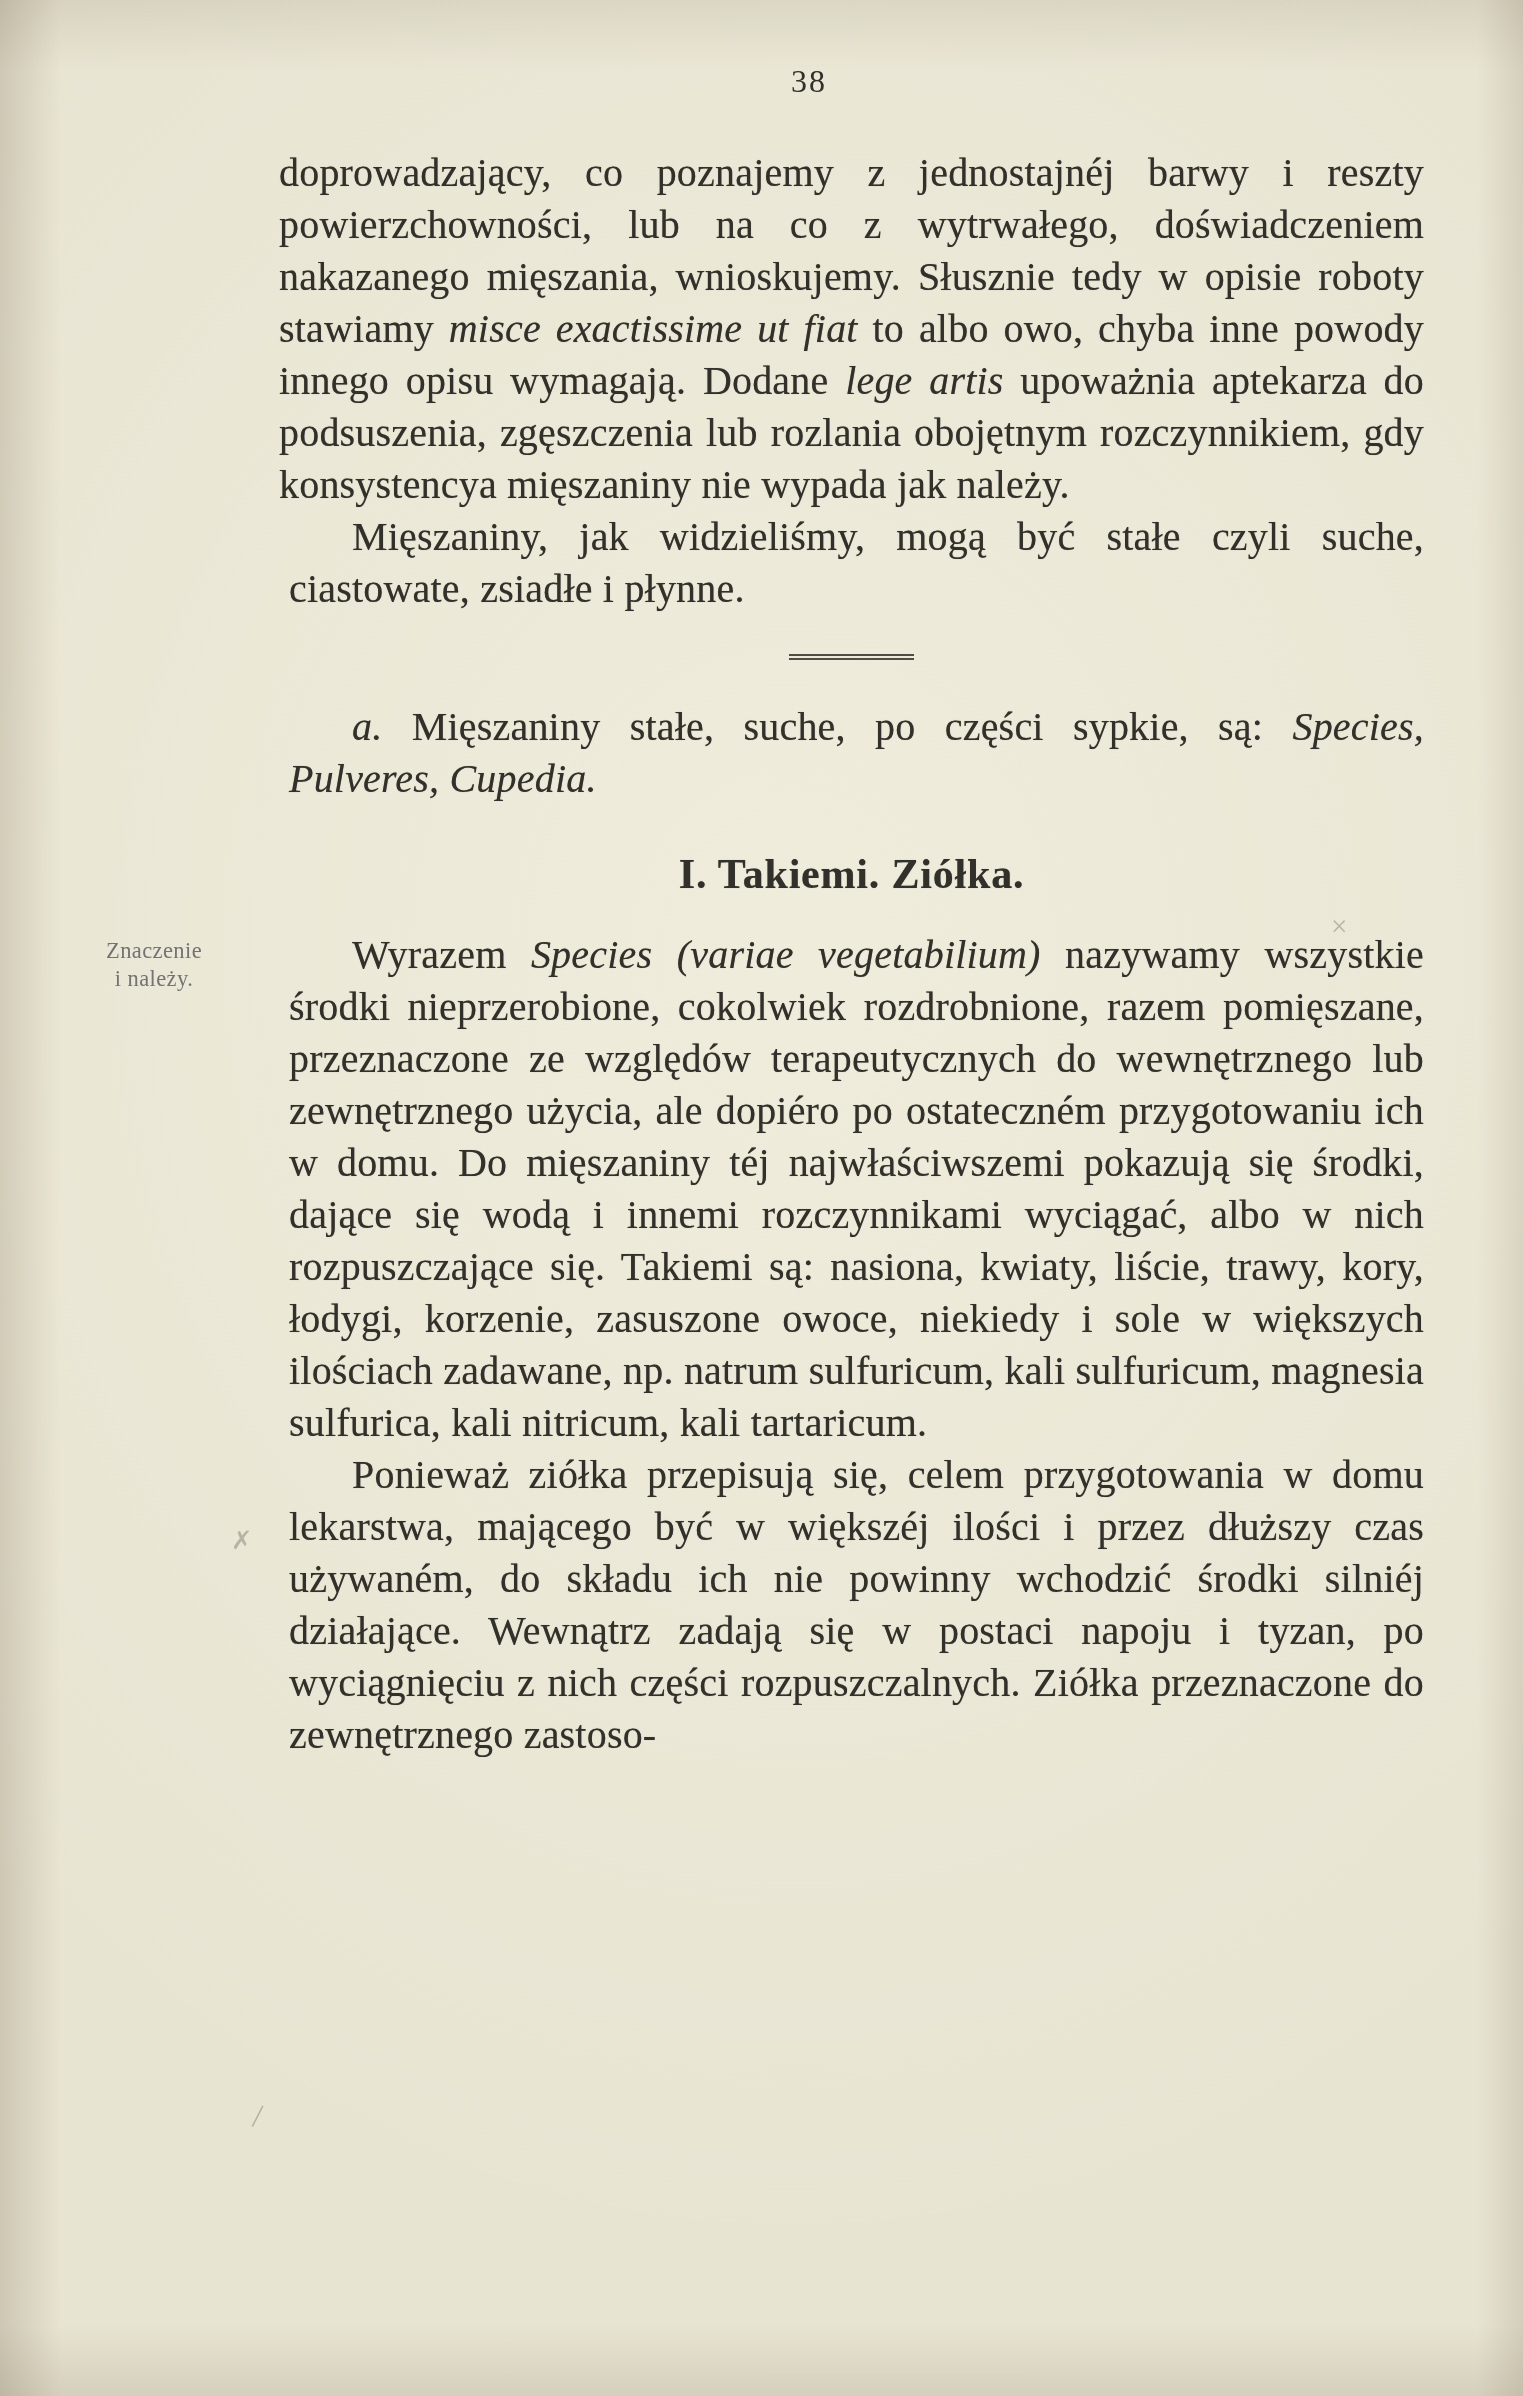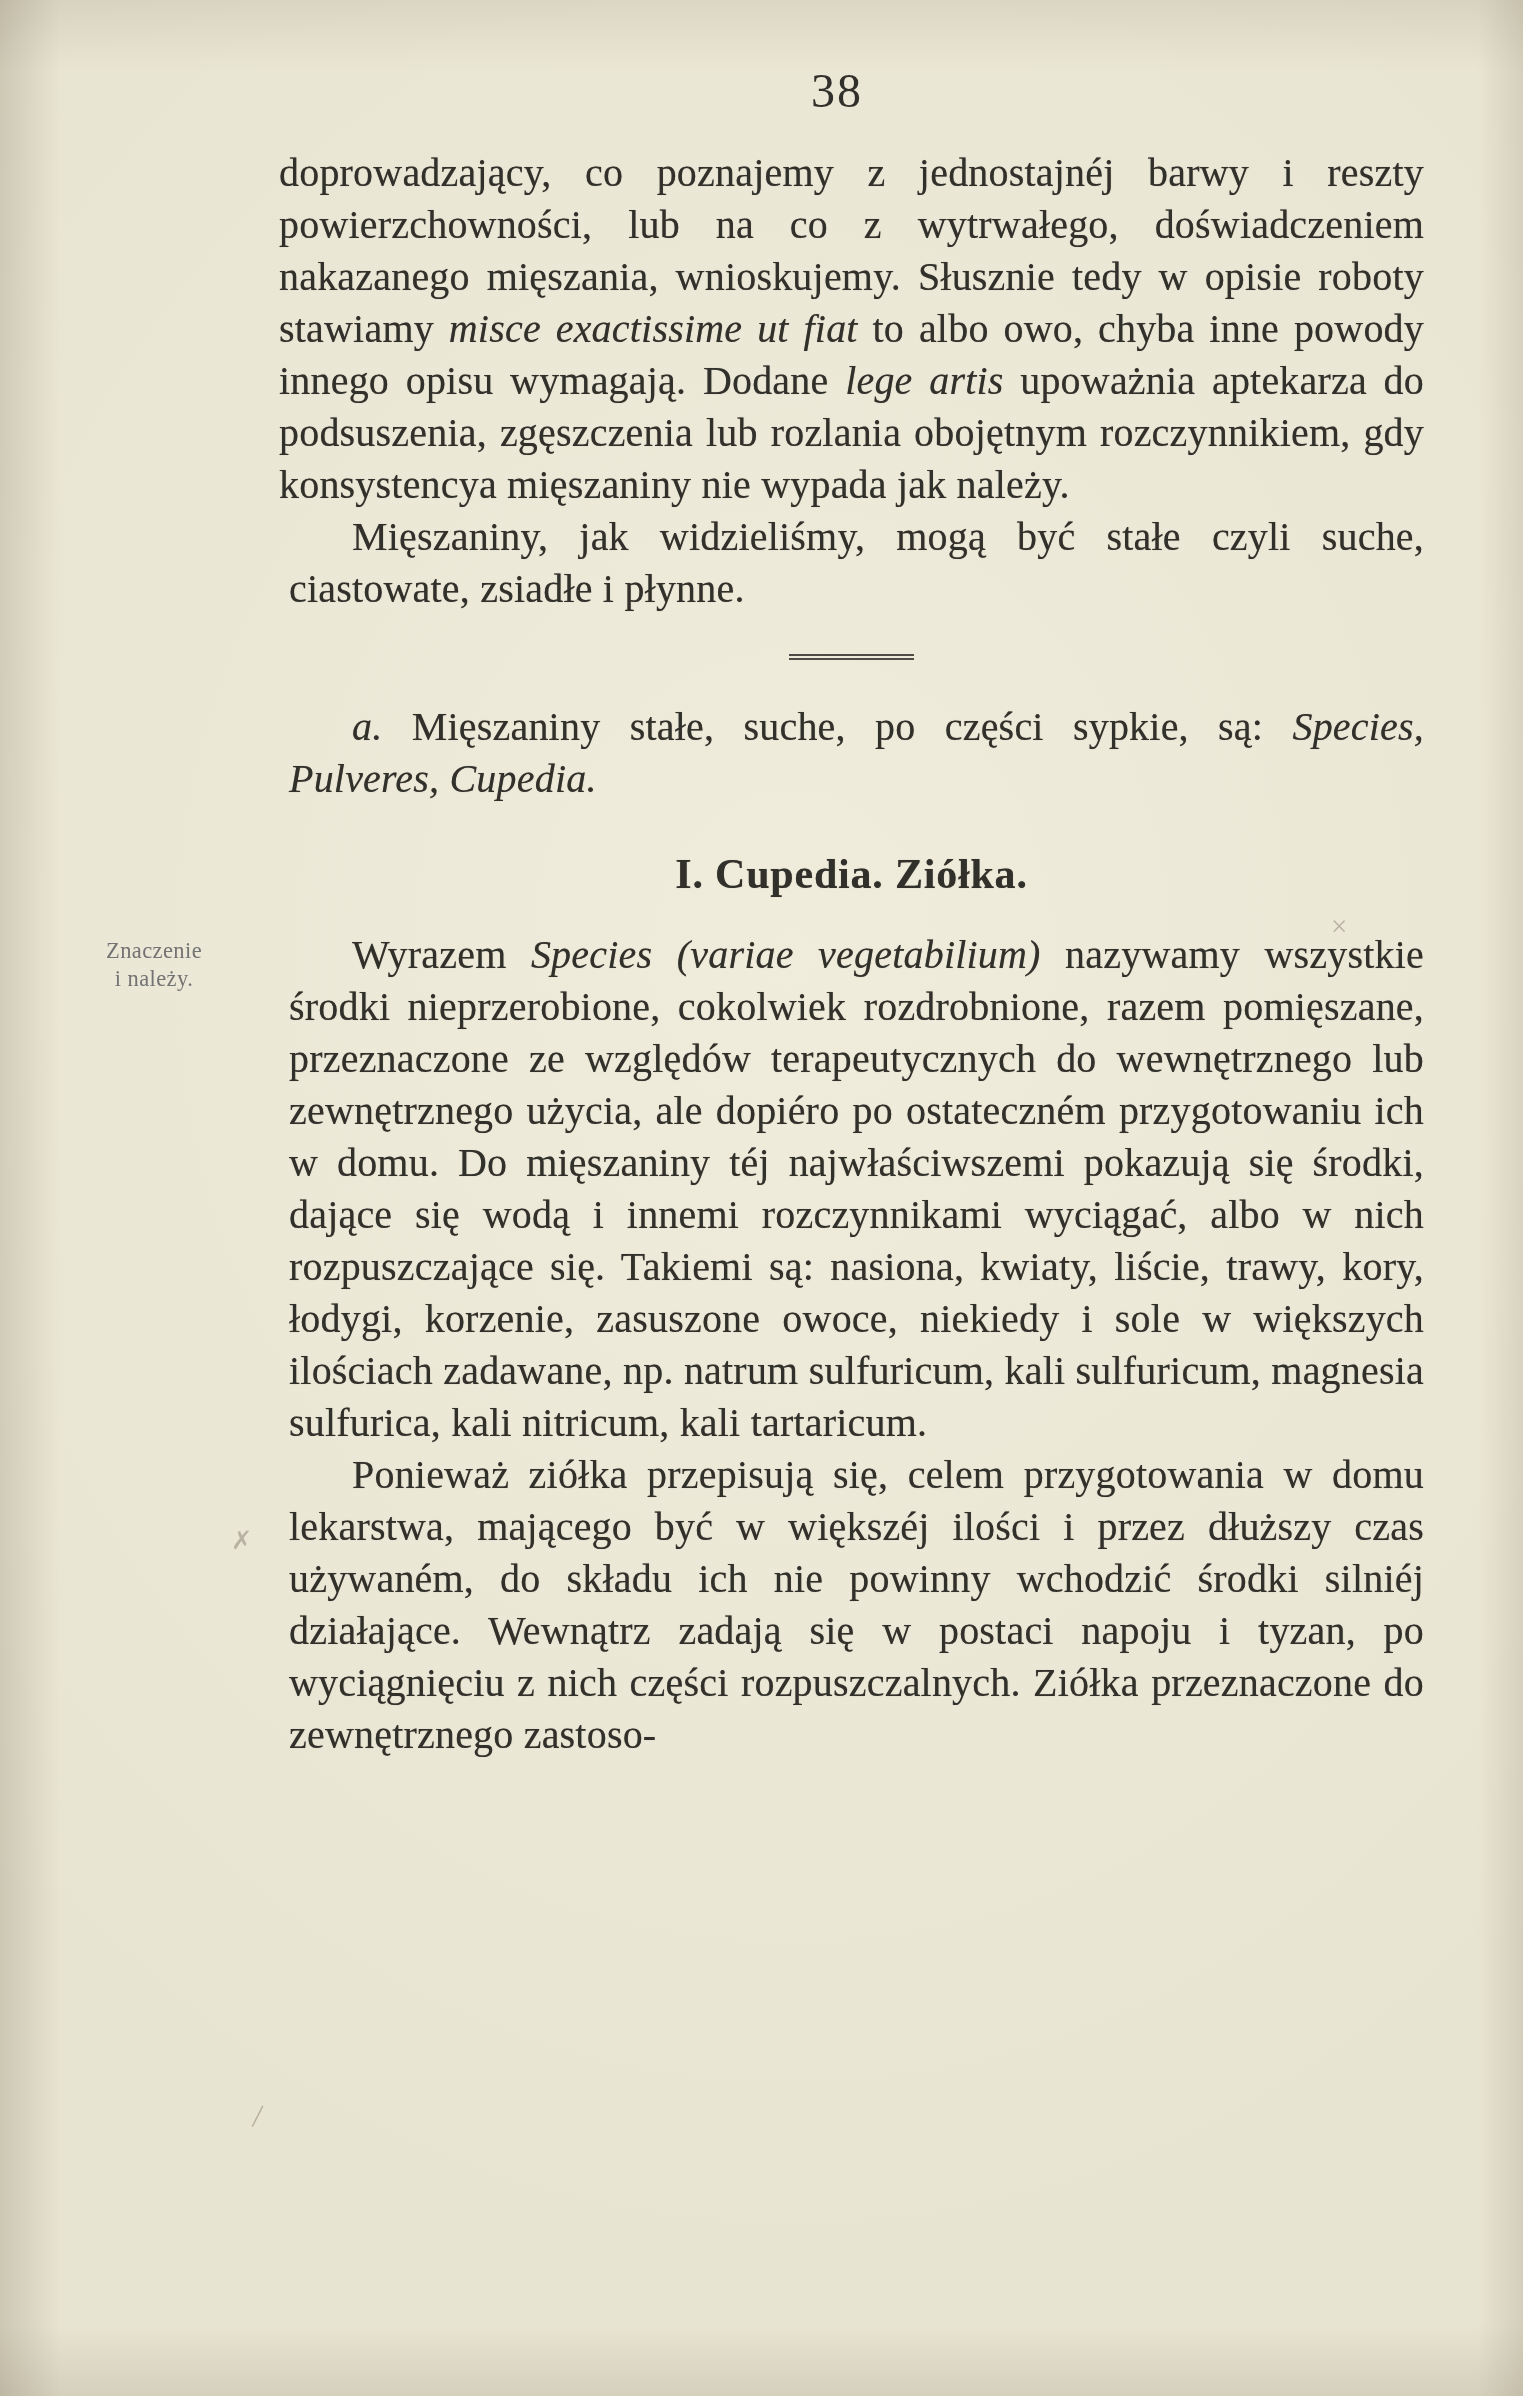--- a/index.html
+++ b/index.html
@@ -31,22 +31,22 @@
       linear-gradient(90deg,  rgba(97,84,58,0.20), rgba(97,84,58,0) 4%),
       linear-gradient(270deg, rgba(97,84,58,0.15), rgba(97,84,58,0) 3%),
       linear-gradient(180deg, rgba(97,84,58,0.12), rgba(97,84,58,0) 3%),
       linear-gradient(0deg,   rgba(97,84,58,0.14), rgba(97,84,58,0) 3%);
   }
   .page-number {
     position: absolute;
     top: 63px;
     left: 755px;
     width: 108px;
-    text-align: right;
-    font-size: 48px;
+    text-align: center;
+    font-size: 32px;
     letter-spacing: 2px;
     color: var(--ink);
   }
   .text-block {
     position: absolute;
     left: 279px;
     top: 147px;
     width: 1145px;
     font-size: 40px;
     line-height: 52px;
@@ -110,21 +110,21 @@
   <div class="text-block">
 
     <p class="para"><span>doprowadzający, co poznajemy z jednostajnéj barwy i reszty powierzchowności, lub na co z wytrwałego, doświadczeniem nakazanego mięszania, wnioskujemy. Słusznie tedy w opisie roboty stawiamy </span><span class="it">misce exactissime ut fiat</span><span> to albo owo, chyba inne powody innego opisu wymagają. Dodane </span><span class="it">lege artis</span><span> upoważnia aptekarza do podsuszenia, zgęszczenia lub rozlania obojętnym rozczynnikiem, gdy konsystencya mięszaniny nie wypada jak należy.</span></p>
 
     <p class="para indent"><span>Mięszaniny, jak widzieliśmy, mogą być stałe czyli suche, ciastowate, zsiadłe i płynne.</span></p>
 
     <div class="divider"></div>
 
     <p class="para indent"><span class="it">a.</span><span> Mięszaniny stałe, suche, po części sypkie, są: </span><span class="it">Species, Pulveres, Cupedia.</span></p>
 
-    <h2 class="heading">I. Cupedia. Ziółka.</h2>
+    <h2 class="heading">I. Takiemi. Ziółka.</h2>
 
     <div class="para-wrap">
       <div class="margin-note">
         <span>Znaczenie</span><br>
         <span>i należy.</span>
       </div>
       <p class="para indent"><span>Wyrazem </span><span class="it">Species (variae vegetabilium)</span><span> nazywamy wszystkie środki nieprzerobione, cokolwiek rozdrobnione, razem pomięszane, przeznaczone ze względów terapeutycznych do wewnętrznego lub zewnętrznego użycia, ale dopiéro po ostateczném przygotowaniu ich w domu. Do mięszaniny téj najwłaściwszemi pokazują się środki, dające się wodą i innemi rozczynnikami wyciągać, albo w nich rozpuszczające się. Takiemi są: nasiona, kwiaty, liście, trawy, kory, łodygi, korzenie, zasuszone owoce, niekiedy i sole w większych ilościach zadawane, np. natrum sulfuricum, kali sulfuricum, magnesia sulfurica, kali nitricum, kali tartaricum.</span></p>
     </div>
 
     <p class="para indent"><span>Ponieważ ziółka przepisują się, celem przygotowania w domu lekarstwa, mającego być w większéj ilości i przez dłuższy czas używaném, do składu ich nie powinny wchodzić środki silniéj działające. Wewnątrz zadają się w postaci napoju i tyzan, po wyciągnięciu z nich części rozpuszczalnych. Ziółka przeznaczone do zewnętrznego zastoso-</span></p>

